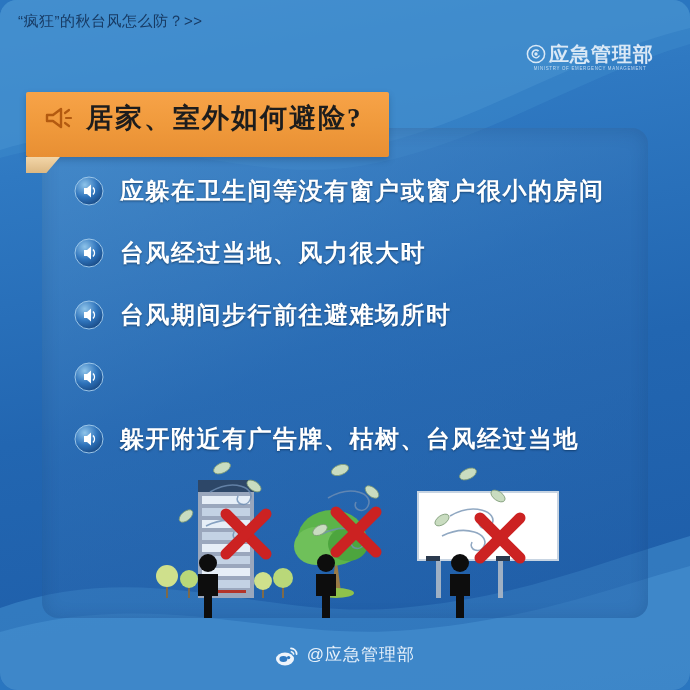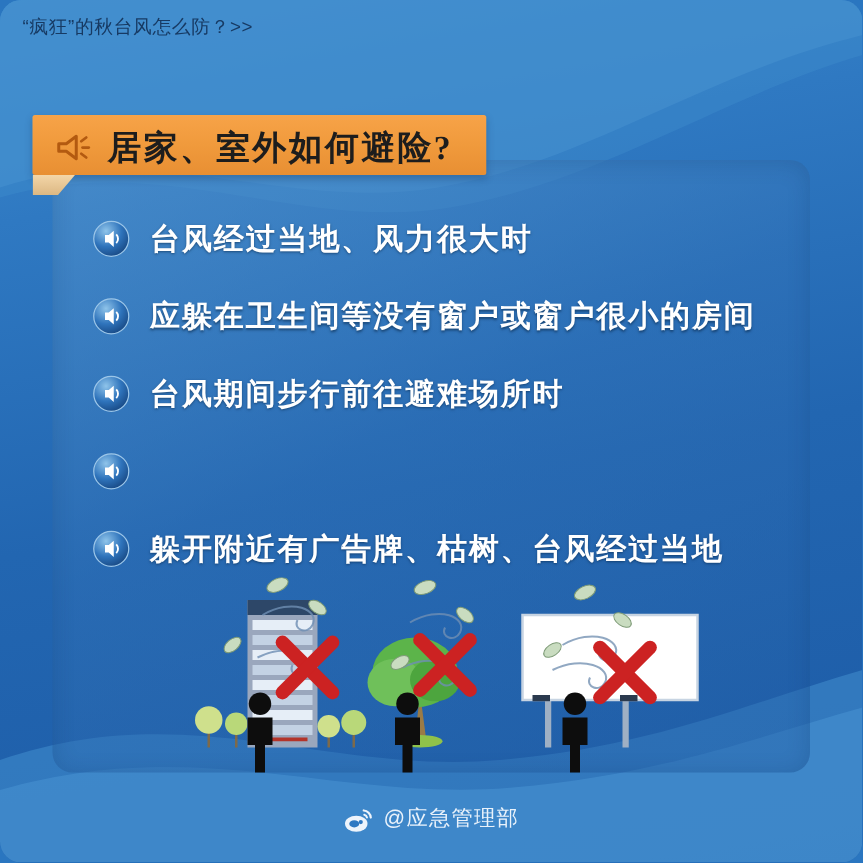--- a/index.html
+++ b/index.html
@@ -31,21 +31,21 @@
   
   .panel{position:absolute;left:42px;top:128px;width:606px;height:490px;
     border-radius:16px;
     background:linear-gradient(155deg,rgba(86,150,206,.55) 0%,rgba(49,113,182,.45) 45%,rgba(32,92,164,.40) 100%);
     box-shadow:0 2px 18px rgba(10,40,80,.18) inset;}
 
   
   .banner-wrap{position:absolute;left:26px;top:92px;}
   .banner{position:relative;display:flex;align-items:center;gap:12px;
     background:linear-gradient(180deg,#f7a348 0%,#f09a3c 50%,#e88f33 100%);
-    padding:8px 26px 4px 18px;border-radius:2px;
+    padding:8px 26px 21px 18px;border-radius:2px;
     box-shadow:0 3px 6px rgba(10,40,80,.25);}
   .banner-title{font-size:27px;font-weight:bold;color:#1d1d1d;letter-spacing:2px;
     white-space:nowrap;font-family:"Liberation Serif","DejaVu Serif",serif;}
   .banner-fold{position:absolute;left:0;top:100%;width:34px;height:16px;
     background:linear-gradient(180deg,#f3d6a8,#dcb883);
     clip-path:polygon(0 0,100% 0,60% 100%,0 100%);}
 
   
   .mega{width:30px;height:26px;flex:0 0 auto;}
 
@@ -76,61 +76,72 @@
     <path d="M0,158 C130,120 240,186 360,166 C480,146 580,76 690,44 L690,0 L0,0 Z" fill="#3f8bcc" opacity="0.45"></path>
   </svg>
 
   <svg class="wave wave-bot" viewBox="0 0 690 200" preserveAspectRatio="none">
     <path d="M0,118 C150,66 260,130 400,118 C520,108 600,72 690,46 L690,200 L0,200 Z" fill="#3f8bcc" opacity="0.60"></path>
     <path d="M0,142 C160,96 270,152 410,140 C530,130 610,98 690,76 L690,200 L0,200 Z" fill="#4e9ad6" opacity="0.45"></path>
   </svg>
 
   <div class="caption">“疯狂”的秋台风怎么防？&gt;&gt;</div>
 
+  <div class="logo">
+    <div class="logo-row">
+      <svg class="logo-icon" width="20" height="20" viewBox="0 0 20 20">
+        <circle cx="10" cy="10" r="8.6" fill="none" stroke="#e8f1fa" stroke-width="1.5"></circle>
+        <path d="M13.2,6.4 A4.6,4.6 0 1 0 14.3,11.6 L12.6,11.6 A3,3 0 1 1 11.9,7.7 Z" fill="#e8f1fa"></path>
+        <circle cx="10" cy="10" r="1.7" fill="#e8f1fa"></circle>
+      </svg>
+      <span class="logo-cn">应急管理部</span>
+    </div>
+    <div class="logo-en">MINISTRY OF EMERGENCY MANAGEMENT</div>
+  </div>
 
   <div class="panel"></div>
 
   <div class="banner-wrap">
     <div class="banner">
       <svg class="mega" viewBox="0 0 30 26">
         <path d="M3,10 L3,16 L9,16 L17,22 L17,4 L9,10 Z" fill="none" stroke="#b35a10" stroke-width="2.4" stroke-linejoin="round"></path>
         <path d="M21,8 L25,5" stroke="#b35a10" stroke-width="2.2" stroke-linecap="round"></path>
         <path d="M22,13 L27,13" stroke="#b35a10" stroke-width="2.2" stroke-linecap="round"></path>
         <path d="M21,18 L25,21" stroke="#b35a10" stroke-width="2.2" stroke-linecap="round"></path>
       </svg>
       <span class="banner-title">居家、室外如何避险?</span>
       <div class="banner-fold"></div>
     </div>
   </div>
 
   <div class="list">
 
     <div class="row">
       <svg class="bullet" viewBox="0 0 30 30">
+        <circle cx="15" cy="15" r="14" fill="url(#bg1)" stroke="#9cc6e8" stroke-width="1"></circle>
+        <path d="M10,12 L10,18 L13,18 L17,21.5 L17,8.5 L13,12 Z" fill="#ffffff"></path>
+        <path d="M19,11.5 A5,5 0 0 1 19,18.5" fill="none" stroke="#ffffff" stroke-width="1.5"></path>
+      </svg>
+      <span class="row-text">应躲在卫生间等没有窗户或窗户很小的房间</span>
+    </div>
+
+    <div class="row">
+      <svg class="bullet" viewBox="0 0 30 30">
         <defs>
           <radialGradient id="bg1" cx="35%" cy="28%" r="80%">
             <stop offset="0%" stop-color="#8fc4ea"></stop>
               <stop offset="55%" stop-color="#2f74bc"></stop>
               <stop offset="100%" stop-color="#16457f"></stop>
           </radialGradient>
         </defs>
         <circle cx="15" cy="15" r="14" fill="url(#bg1)" stroke="#9cc6e8" stroke-width="1"></circle>
         <path d="M10,12 L10,18 L13,18 L17,21.5 L17,8.5 L13,12 Z" fill="#ffffff"></path>
         <path d="M19,11.5 A5,5 0 0 1 19,18.5" fill="none" stroke="#ffffff" stroke-width="1.5"></path>
       </svg>
       <span class="row-text">台风经过当地、风力很大时</span>
-    </div>
-
-    <div class="row">
-      <svg class="bullet" viewBox="0 0 30 30">
-        <circle cx="15" cy="15" r="14" fill="url(#bg1)" stroke="#9cc6e8" stroke-width="1"></circle>
-        <path d="M10,12 L10,18 L13,18 L17,21.5 L17,8.5 L13,12 Z" fill="#ffffff"></path>
-        <path d="M19,11.5 A5,5 0 0 1 19,18.5" fill="none" stroke="#ffffff" stroke-width="1.5"></path>
-      </svg>
-      <span class="row-text">应躲在卫生间等没有窗户或窗户很小的房间</span>
     </div>
 
     <div class="row">
       <svg class="bullet" viewBox="0 0 30 30">
         <circle cx="15" cy="15" r="14" fill="url(#bg1)" stroke="#9cc6e8" stroke-width="1"></circle>
         <path d="M10,12 L10,18 L13,18 L17,21.5 L17,8.5 L13,12 Z" fill="#ffffff"></path>
         <path d="M19,11.5 A5,5 0 0 1 19,18.5" fill="none" stroke="#ffffff" stroke-width="1.5"></path>
       </svg>
       <span class="row-text">台风期间步行前往避难场所时</span>
     </div>

